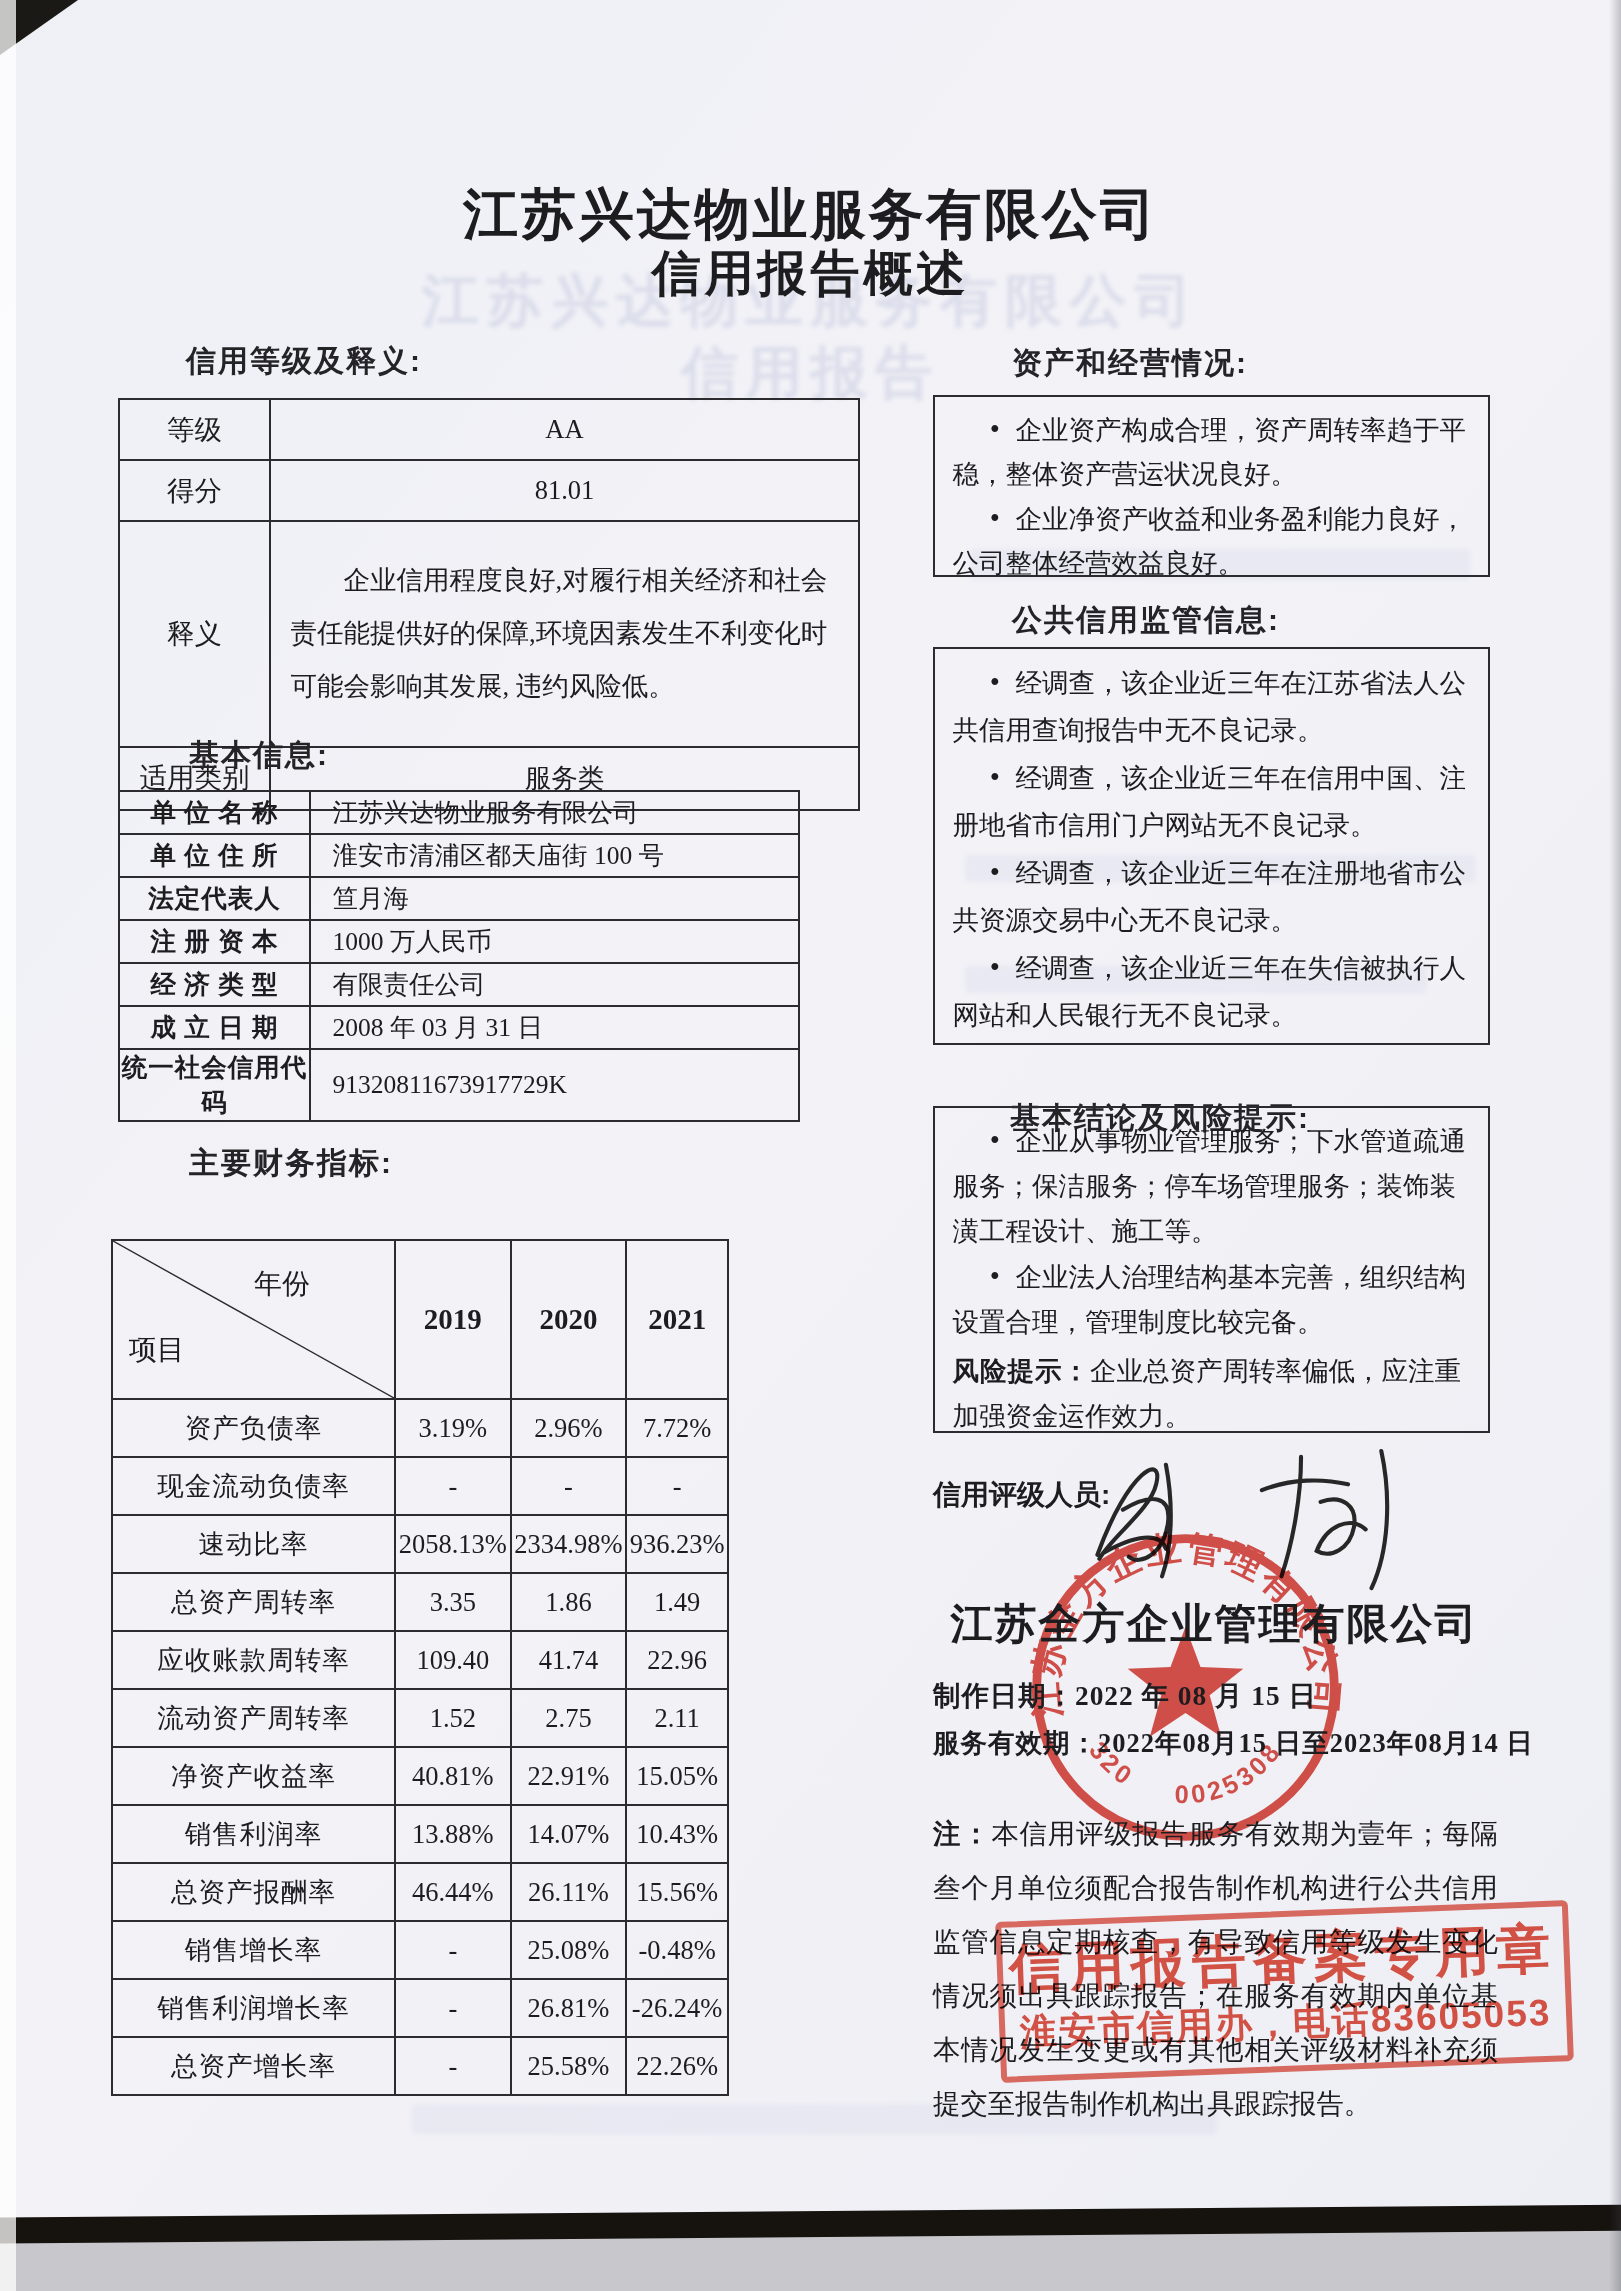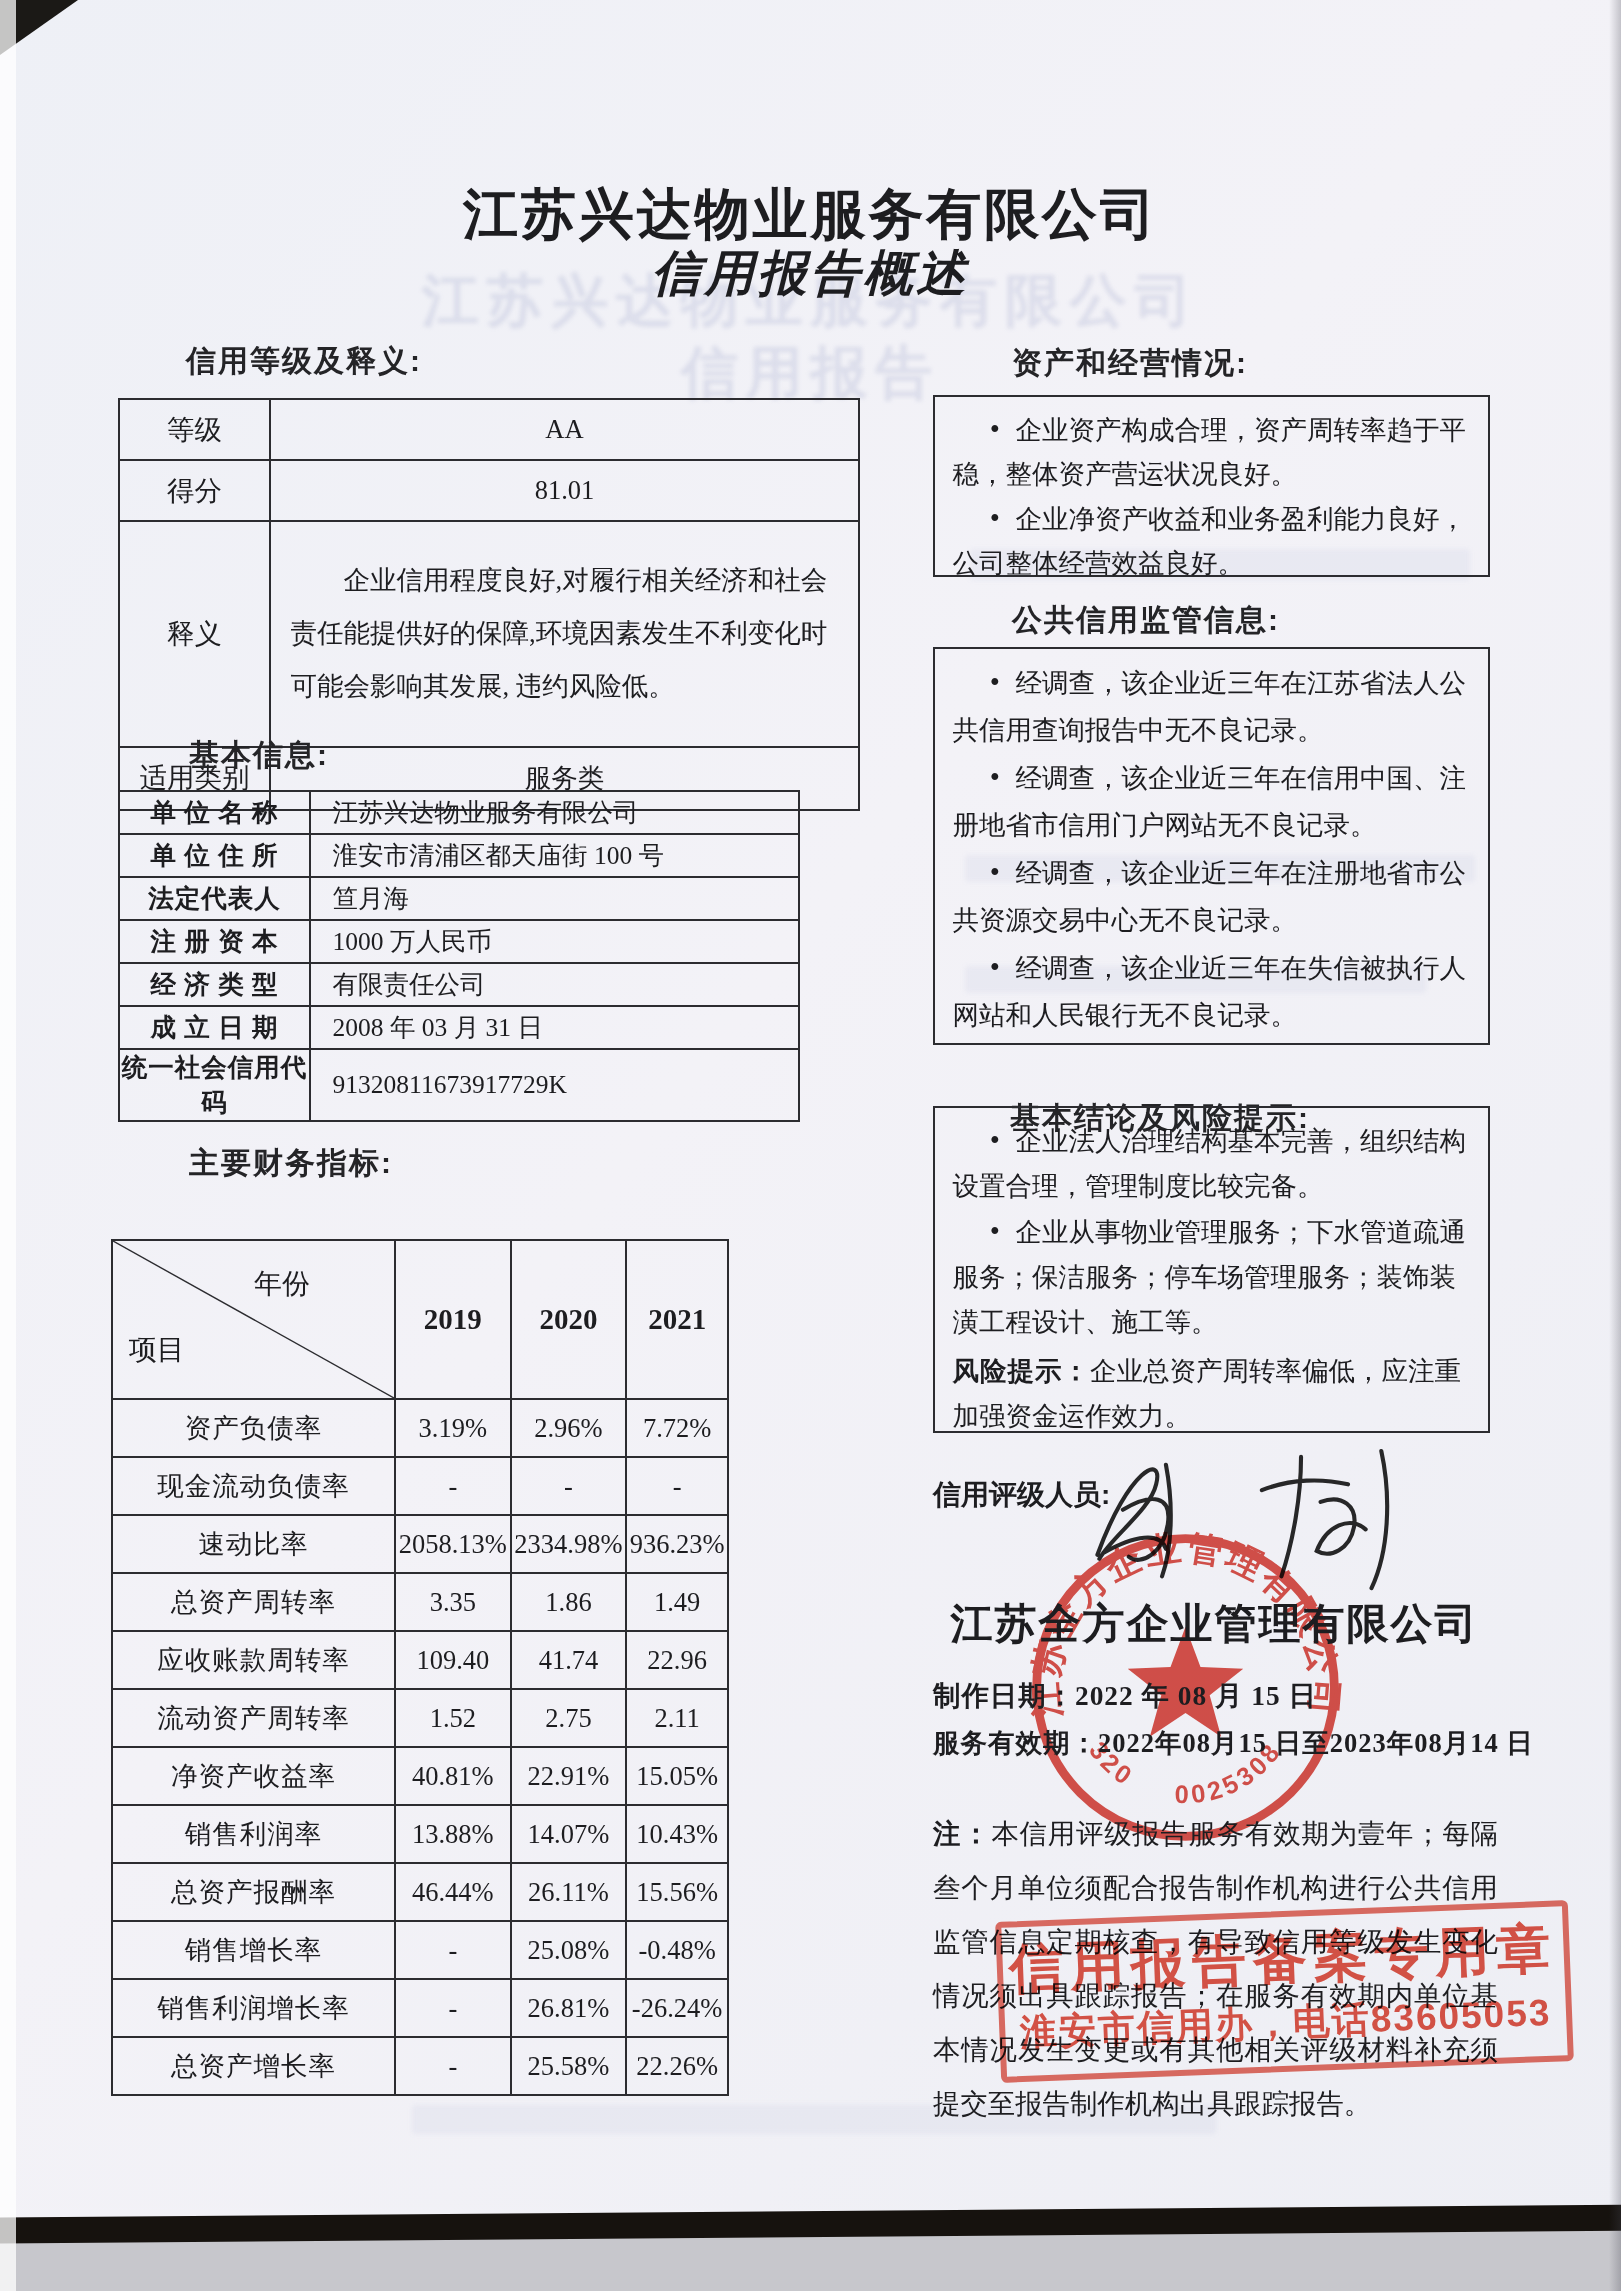--- a/index.html
+++ b/index.html
@@ -14,21 +14,21 @@
               background:linear-gradient(to left,rgba(70,70,82,.28),rgba(70,70,82,0));}
   .edge-bottom-gray{position:absolute;left:0;top:2227px;width:100%;height:65px;background:#c7c7cc;}
   .edge-bottom-line{position:absolute;left:-19.6px;top:2211px;width:1686px;height:25.5px;background:#16120e;
                     transform:rotate(-0.45deg);}
   
   .ghost{position:absolute;left:0;right:0;text-align:center;font-weight:bold;letter-spacing:7.8px;
          color:rgba(105,120,175,.16);filter:blur(2px);font-size:57px;}
   .ghost-blob{position:absolute;background:rgba(110,130,185,.07);filter:blur(2.9px);border-radius:3.9px;}
   
   .title1{position:absolute;top:178px;left:0;right:0;text-align:center;font-size:55px;font-weight:bold;letter-spacing:2.9px;}
-  .title2{position:absolute;top:241px;left:0;right:0;text-align:center;font-size:49px;font-weight:bold;letter-spacing:3.9px;font-style:italic;}
+  .title2{position:absolute;top:241px;left:0;right:0;text-align:center;font-size:49px;font-weight:bold;letter-spacing:3.9px;}
   
   .h2{position:absolute;font-family:"Liberation Sans","DejaVu Sans",sans-serif;
       font-weight:bold;font-size:30px;letter-spacing:2px;color:#242427;}
   
   table.doc{position:absolute;border-collapse:collapse;background:transparent;}
   table.doc th,table.doc td{border:2.5px solid #2c2c30;font-weight:normal;padding:0;}
   #rating-table{left:118px;top:398px;width:742px;}
   #rating-table th{width:149px;font-size:27.4px;text-align:center;}
   #rating-table td{font-size:26.5px;}
   #rating-table tr:nth-child(1) th,#rating-table tr:nth-child(1) td{height:59px;}
@@ -261,22 +261,22 @@
         <li class="bullet-item"><span class="bdot">•</span><span class="btxt">经调查，该企业近三年在江苏省法人公共信用查询报告中无不良记录。</span></li>
         <li class="bullet-item"><span class="bdot">•</span><span class="btxt">经调查，该企业近三年在信用中国、注册地省市信用门户网站无不良记录。</span></li>
         <li class="bullet-item"><span class="bdot">•</span><span class="btxt">经调查，该企业近三年在注册地省市公共资源交易中心无不良记录。</span></li>
         <li class="bullet-item"><span class="bdot">•</span><span class="btxt">经调查，该企业近三年在失信被执行人网站和人民银行无不良记录。</span></li>
       </ul>
   </div>
 
   <div class="h2" style="left:1010px;top:1098px;">基本结论及风险提示:</div>
   <div class="box" id="box-conclusion">
     <ul>
+        <li class="bullet-item"><span class="bdot">•</span><span class="btxt">企业从事物业管理服务；下水管道疏通服务；保洁服务；停车场管理服务；装饰装潢工程设计、施工等。</span></li>
         <li class="bullet-item"><span class="bdot">•</span><span class="btxt">企业法人治理结构基本完善，组织结构设置合理，管理制度比较完备。</span></li>
-        <li class="bullet-item"><span class="bdot">•</span><span class="btxt">企业从事物业管理服务；下水管道疏通服务；保洁服务；停车场管理服务；装饰装潢工程设计、施工等。</span></li>
       </ul>
     <p class="risk"><b>风险提示：</b><span>企业总资产周转率偏低，应注重加强资金运作效力。</span></p>
   </div>
 
   <div class="staff-label">信用评级人员:</div>
 
   <svg class="signature" viewBox="0 0 380 170">
     <path d="M28,118 C60,30 96,14 88,46 C82,72 44,98 30,122 M34,116 C66,98 92,94 98,112 M54,72 C84,54 104,58 100,86 C96,116 72,130 60,120 M98,26 C106,68 104,112 94,140"></path>
     <path d="M196,52 C226,40 258,40 284,46 M236,18 C236,58 228,104 216,140 M256,64 C278,56 294,68 290,90 C286,112 266,122 252,114 C262,88 286,78 302,92 M318,12 C328,58 326,114 308,152"></path>
   </svg>

